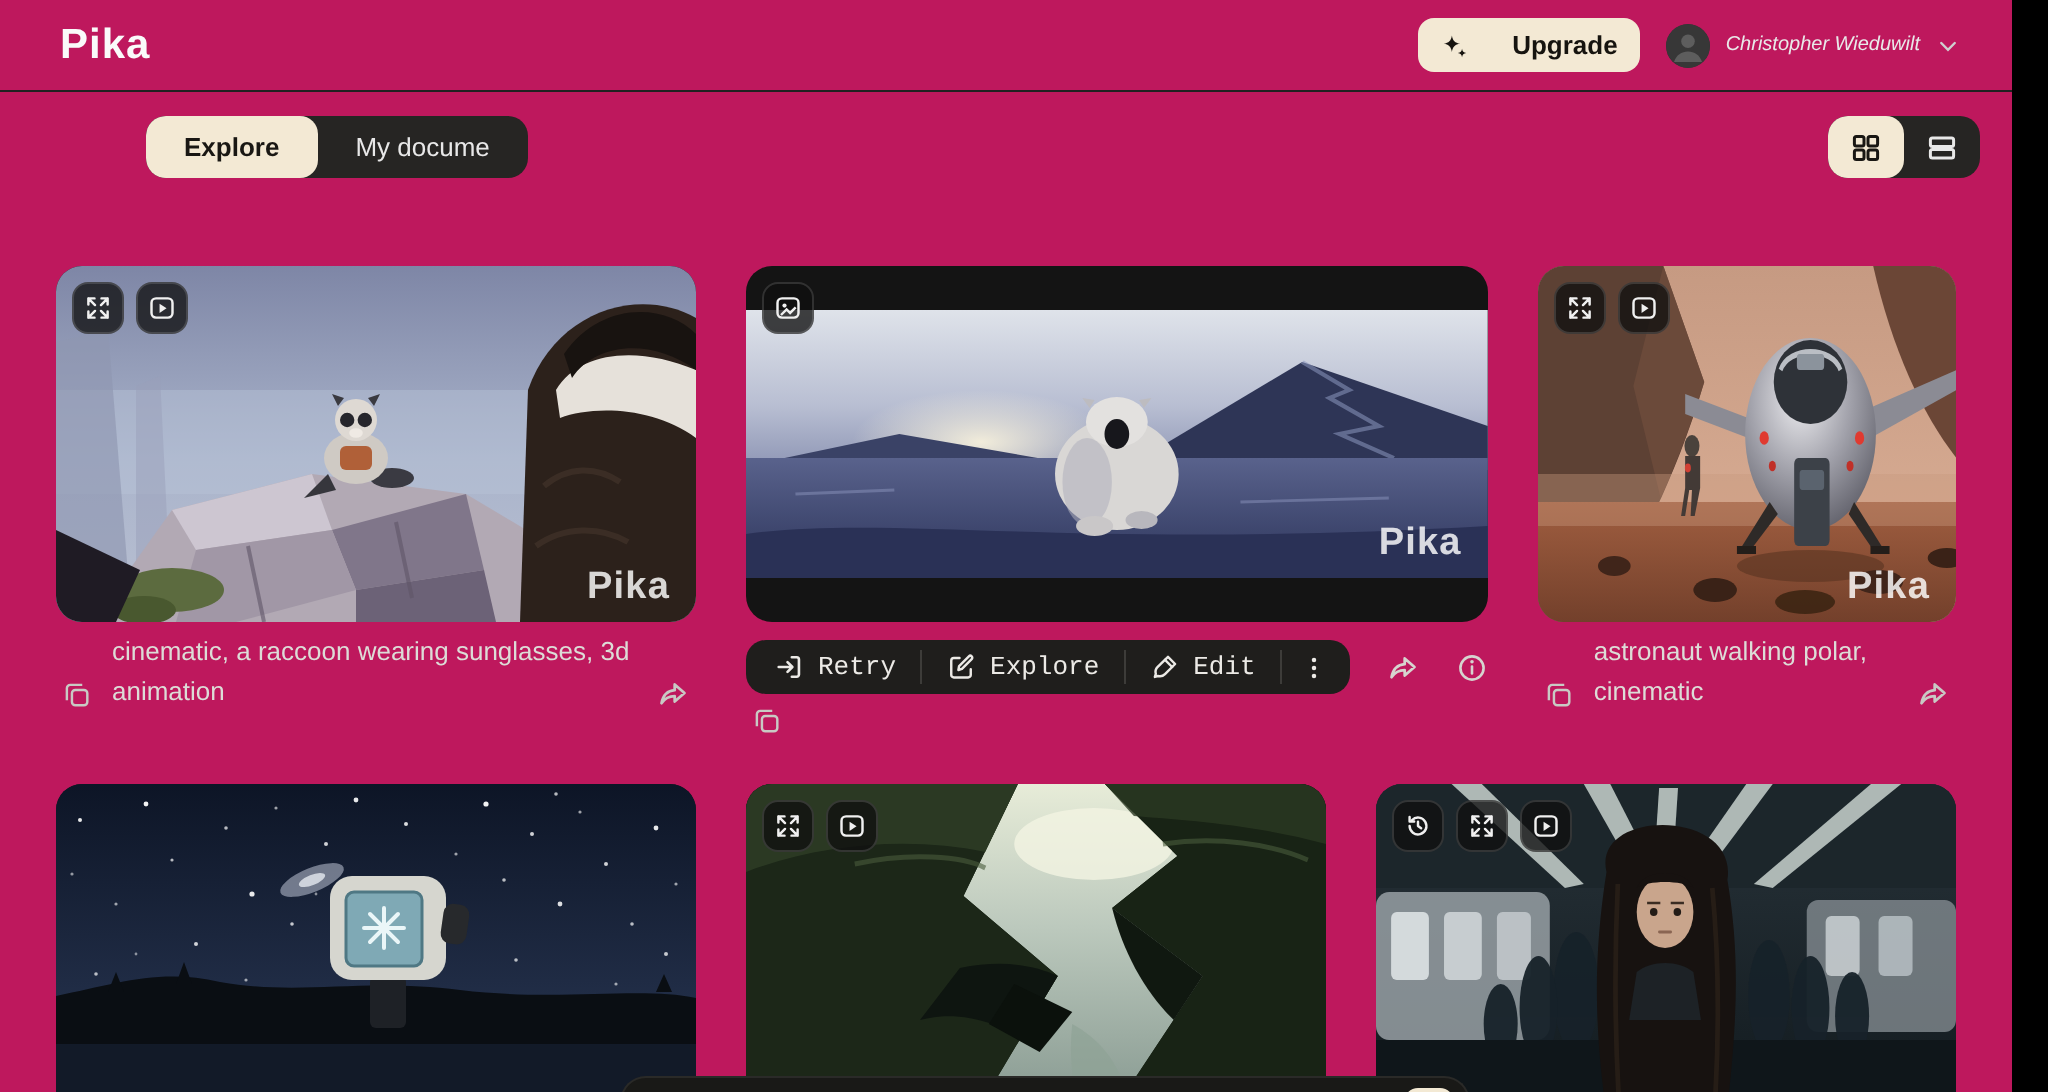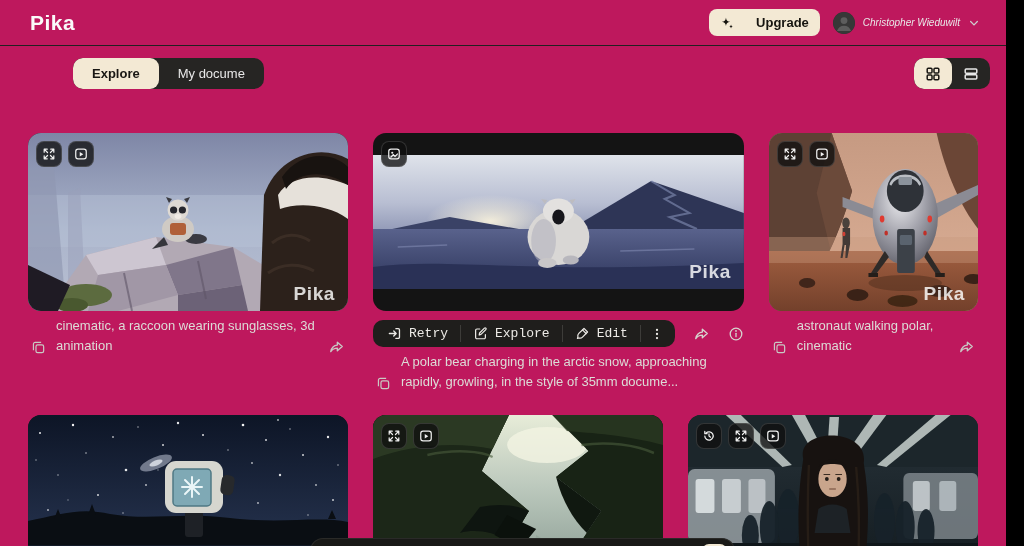--- a/index.html
+++ b/index.html
@@ -284,21 +284,20 @@
             </svg>
         </span>
       </div>
       <div class="caption-row">
         <span class="cap-icon">
           <svg width="15" height="15" viewBox="0 0 16 16" fill="none" stroke="currentColor" stroke-width="1.3">
               <rect x="5.3" y="5.3" width="8.2" height="8.2" rx="1.8"></rect>
               <path d="M10.8 2.6H4.4A1.8 1.8 0 0 0 2.6 4.4v6.4"></path>
             </svg>
         </span>
-        <p class="caption">A polar bear charging in the arctic snow, approaching rapidly, growling, in the style of 35mm docume...</p>
       </div>
     </article>
 
     <article>
       <div class="thumb">
         <svg class="art" viewBox="0 0 307 178" preserveAspectRatio="none">
           <defs>
             <linearGradient id="sky3" x1="0" y1="0" x2="0" y2="1">
                 <stop offset="0" stop-color="#c69a82"></stop>
                 <stop offset="1" stop-color="#ddb198"></stop>

